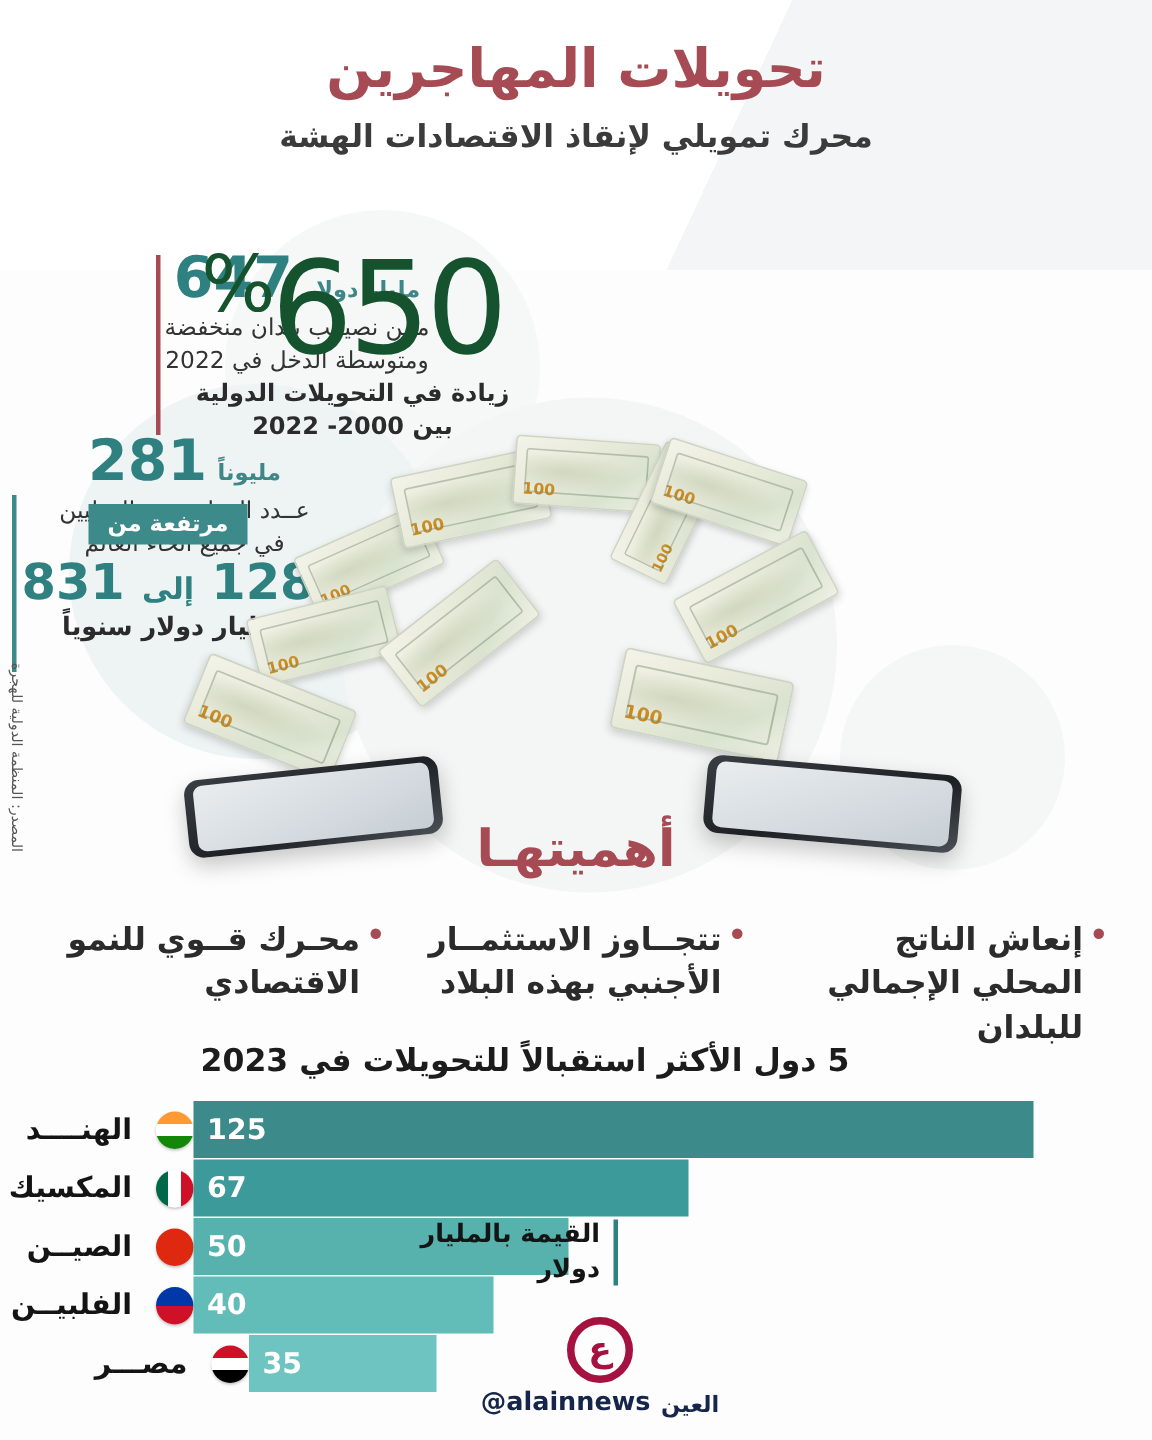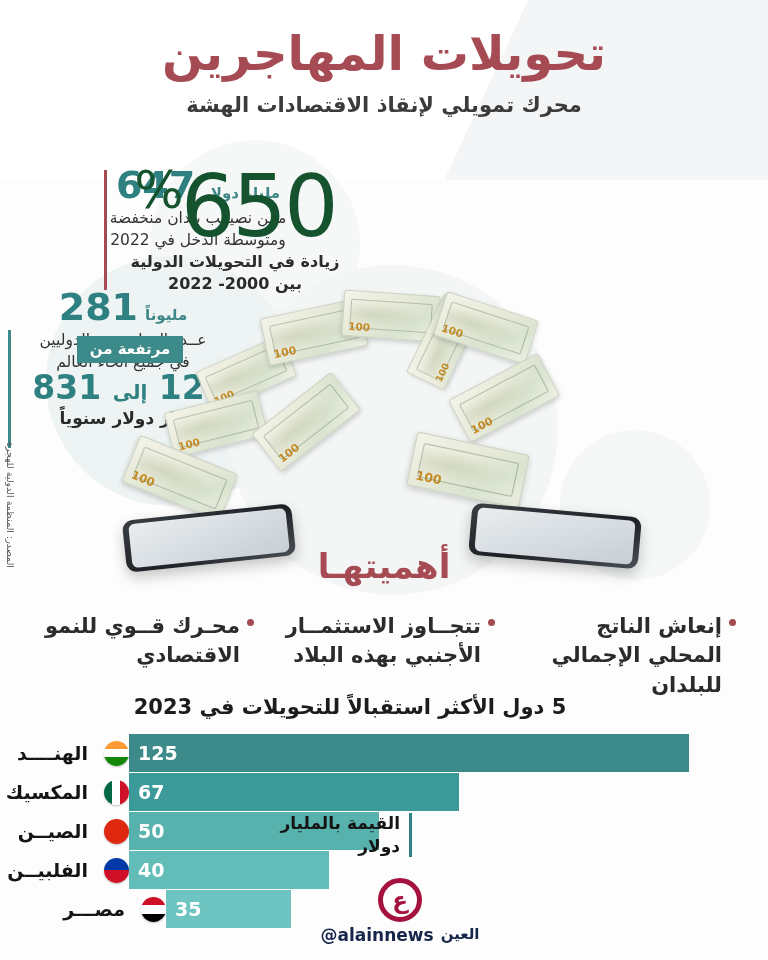--- a/index.html
+++ b/index.html
@@ -17,21 +17,21 @@
   .c1 { width:250px; height:250px; left:46px;  top:256px; background:#eef3f3; }
   .c2 { width:330px; height:330px; left:228px; top:265px; background:#f4f6f5; }
   .c3 { width:210px; height:210px; left:150px; top:140px; background:#f2f5f4; opacity:.75; }
   .c4 { width:150px; height:150px; left:560px; top:430px; background:#f1f4f4; opacity:.7; }
   .diag { position:absolute; top:0; left:0; width:768px; height:180px;
           background:linear-gradient(115deg,#ffffff 0 62%, #f3f5f6 62% 100%); }
 
   
   .header { position:absolute; top:26px; left:0; width:768px; text-align:center; }
   .title {
-    font-size:48px; font-weight:bold; color:#a64b53; letter-spacing:-1px; line-height:1.15;
+    font-size:36px; font-weight:bold; color:#a64b53; letter-spacing:-1px; line-height:1.15;
   }
   .subtitle { font-size:21px; font-weight:bold; color:#3b3b3b; margin-top:12px; }
 
   
   .stat-647 { position:absolute; top:166px; right:470px; width:200px; text-align:center; }
   .s647-top { display:flex; align-items:baseline; justify-content:center; gap:7px; }
   .s647-num { font-size:38px; font-weight:bold; color:#2f8080; line-height:1; }
   .s647-unit { font-size:15px; font-weight:bold; color:#3f8686; }
   .s647-desc { font-size:15.5px; color:#333; line-height:1.45; margin-top:3px; font-weight:500; }
 
@@ -44,21 +44,21 @@
 
   
   .stat-650 { position:absolute; top:166px; left:120px; width:230px; text-align:center; }
   .s650-big { font-size:86px; font-weight:normal; color:#14532d; line-height:.94;
               letter-spacing:-3px; direction:ltr; }
   .s650-big .pct { font-size:52px; vertical-align:top; }
   .s650-desc { font-size:16px; color:#2b2b2b; line-height:1.4; margin-top:4px; font-weight:600; }
   .vbar-650 { position:absolute; left:104px; top:170px; width:3px; height:120px; background:#a64b53; }
 
   
-  .stat-831 { position:absolute; top:336px; left:30px; width:200px; text-align:center; }
+  .stat-831 { position:absolute; top:336px; left:12px; width:200px; text-align:center; }
   .pill { display:inline-block; background:#3d8a8a; color:#fff; font-size:15px; font-weight:bold;
           padding:4px 13px 5px; }
   .s831-line { font-size:33px; font-weight:bold; color:#2f8080; line-height:1.15; margin-top:6px;
                direction:rtl; }
   .s831-line .ila { font-size:20px; }
   .s831-unit { font-size:17px; font-weight:bold; color:#2b2b2b; margin-top:1px; }
   .vbar-831 { position:absolute; left:8px; top:330px; width:3px; height:118px; background:#3d8a8a; }
 
   
   .source {
@@ -124,21 +124,21 @@
             display:flex; flex-direction:row; align-items:center; gap:9px; }
   .legend .txt { font-size:17px; font-weight:bold; color:#141414; line-height:1.35; text-align:right;margin-left:27px; }
   .legend .rule { width:3px; height:44px; background:#2f8080; flex:none; }
 
   
   .logo { position:absolute; left:300px; top:878px; width:200px;
           display:flex; flex-direction:column; align-items:center; }
   .logo-mark { width:44px; height:44px; border-radius:50%; border:5px solid #a5123f;
                display:flex; align-items:center; justify-content:center;
                color:#a5123f; font-size:23px; font-weight:bold; }
-  .logo-row { display:flex; align-items:flex-start; gap:7px; margin-top:3px; direction:ltr; }
+  .logo-row { display:flex; align-items:flex-end; gap:7px; margin-top:3px; direction:ltr; }
   .logo-handle { font-size:17px; font-weight:bold; color:#16254a; }
   .logo-ar { font-size:15px; font-weight:bold; color:#16254a; }
 </style>
 </head>
 <body>
 
 <div class="page">
 
   <div class="diag"></div>
   <div class="bg-circle c3"></div>

